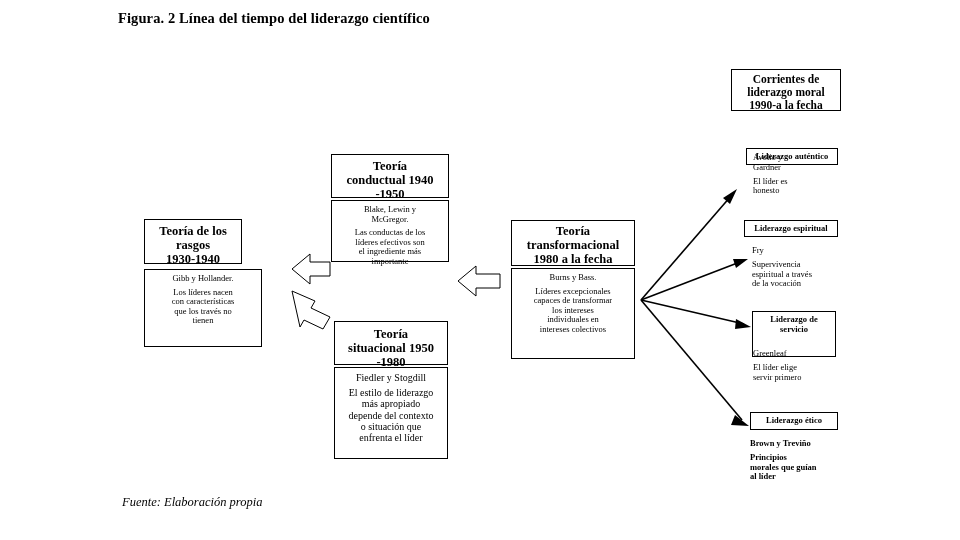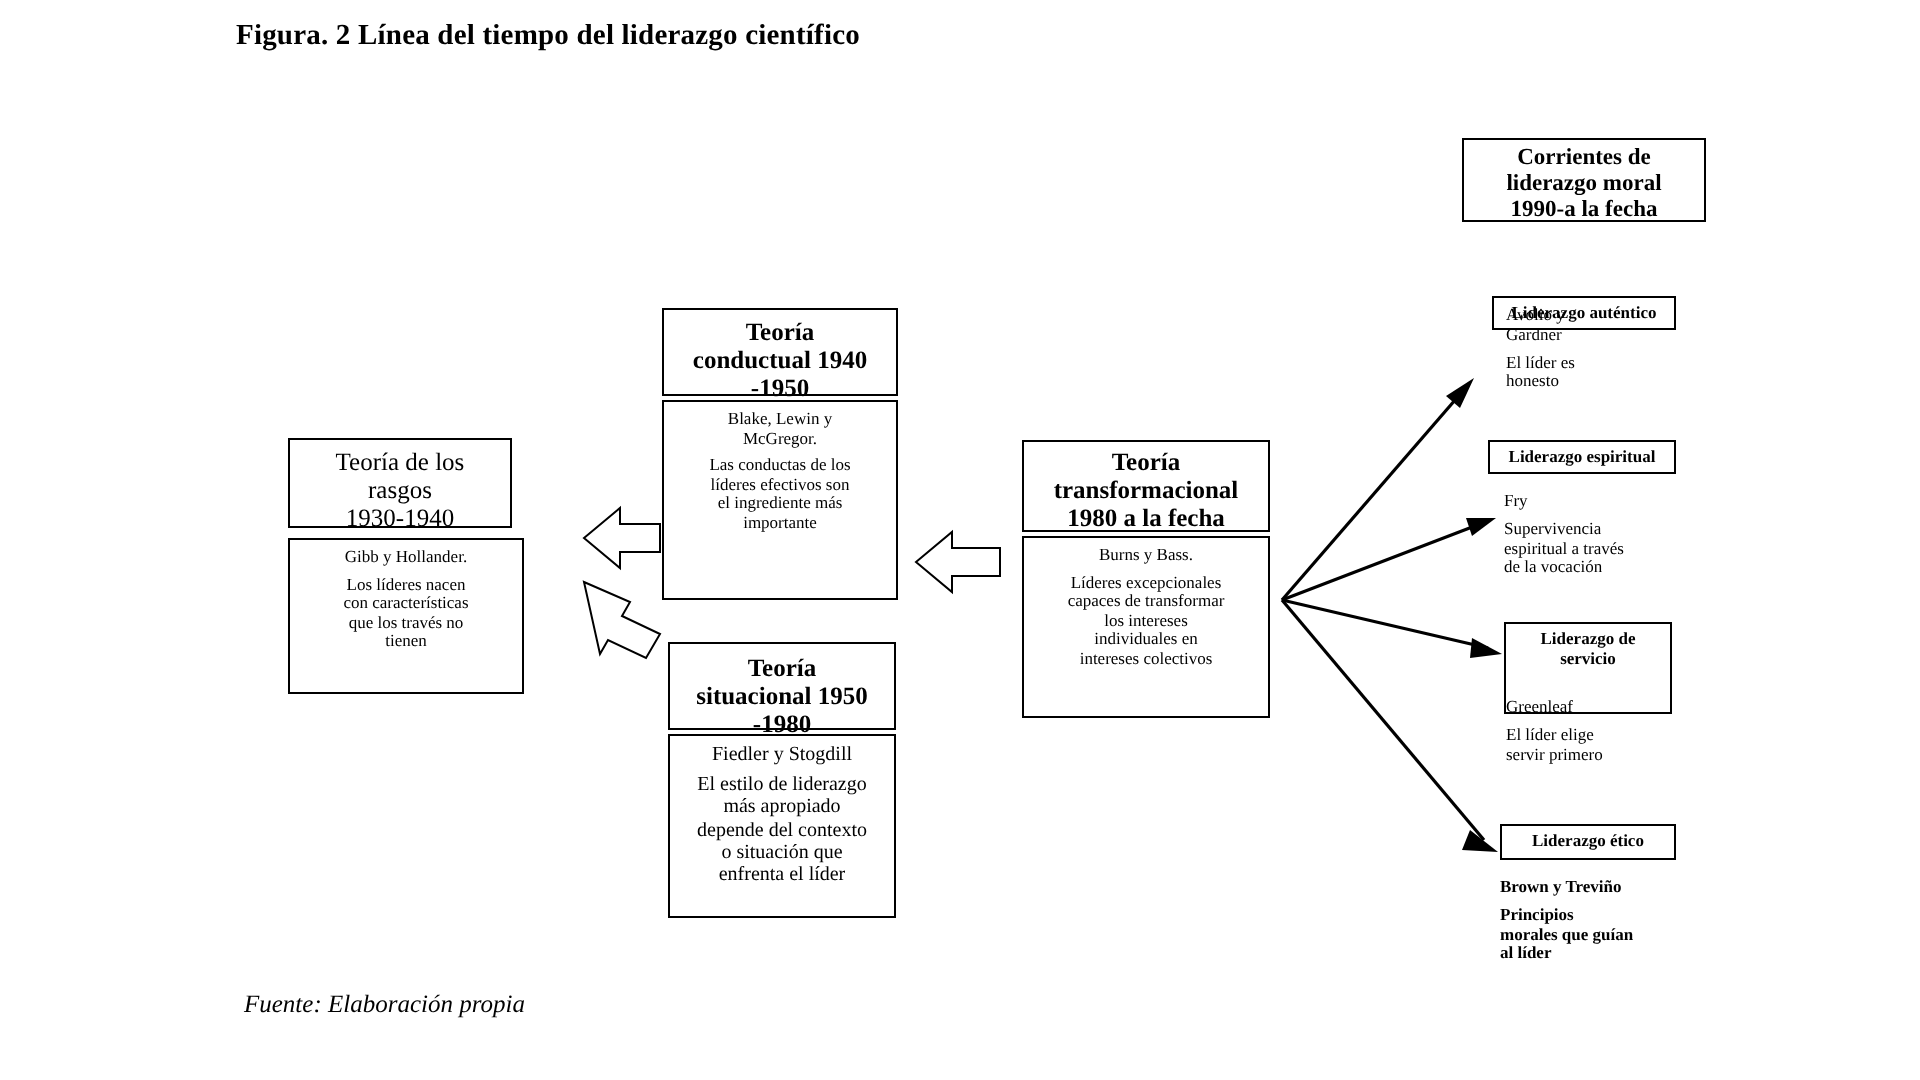--- a/index.html
+++ b/index.html
@@ -49,32 +49,32 @@
     top: 495px;
     font-style: italic;
   }
   svg.arrows {
     position: absolute;
     left: 0; top: 0;
     width: 960px;
     height: 540px;
     pointer-events: none;
   }
-  .n-corrientes { left: 731px; top: 69px; width: 122px; height: 42px; font-weight: bold; font-size: 11.5px; padding-top: 3px; }
+  .n-corrientes { left: 731px; top: 69px; width: 110px; height: 42px; font-weight: bold; font-size: 11.5px; padding-top: 3px; }
   .n-conductual { left: 331px; top: 154px; width: 118px; height: 44px; font-weight: bold; font-size: 12.5px; padding-top: 4px; }
-  .n-rasgos { left: 144px; top: 219px; width: 112px; height: 45px; font-weight: normal; font-size: 12.5px; padding-top: 4px; }
+  .n-rasgos { left: 144px; top: 219px; width: 98px; height: 45px; font-weight: bold; font-size: 12.5px; padding-top: 4px; }
   .n-transformacional { left: 511px; top: 220px; width: 124px; height: 46px; font-weight: bold; font-size: 12.5px; padding-top: 3px; }
   .n-situacional { left: 334px; top: 321px; width: 114px; height: 44px; font-weight: bold; font-size: 12.5px; padding-top: 5px; }
 
   .n-autentico { left: 746px; top: 124px; width: 92px; height: 17px; font-weight: bold; font-size: 8.5px; padding-top: 2.5px; margin-top: 24px; }
   .n-espiritual { left: 744px; top: 220px; width: 94px; height: 17px; font-weight: bold; font-size: 8.5px; padding-top: 2.5px; }
   .n-servicio { left: 752px; top: 311px; width: 84px; height: 46px; font-weight: bold; font-size: 8.5px; padding-top: 3px; }
   .n-etico { left: 750px; top: 412px; width: 88px; height: 18px; font-weight: bold; font-size: 8.5px; padding-top: 2.5px; }
 
-  .n-blake { left: 331px; top: 200px; width: 118px; height: 100px; font-size: 8.5px; padding-top: 4px; }
+  .n-blake { left: 331px; top: 200px; width: 118px; height: 62px; font-size: 8.5px; padding-top: 4px; }
   .n-gibb { left: 144px; top: 269px; width: 118px; height: 78px; font-size: 8.5px; padding-top: 4px; }
   .n-burns { left: 511px; top: 268px; width: 124px; height: 91px; font-size: 8.5px; padding-top: 4px; }
   .n-fiedler { left: 334px; top: 367px; width: 114px; height: 92px; font-size: 10px; padding-top: 4px; }
   .n-avolio { left: 753px; top: 150px; width: 78px; height: 54px; font-size: 8.5px; padding-top: 3px; }
   .n-fry { left: 752px; top: 243px; width: 80px; height: 55px; font-size: 8.5px; padding-top: 3px; }
   .n-greenleaf { left: 753px; top: 345px; width: 80px; height: 52px; font-size: 8.5px; padding-top: 4px; }
   .n-brown { left: 750px; top: 436px; width: 88px; height: 56px; font-size: 8.5px; padding-top: 3px; font-weight: bold; }
 
   .sep { display: block; height: 4px; }
   .line { display: block; }

